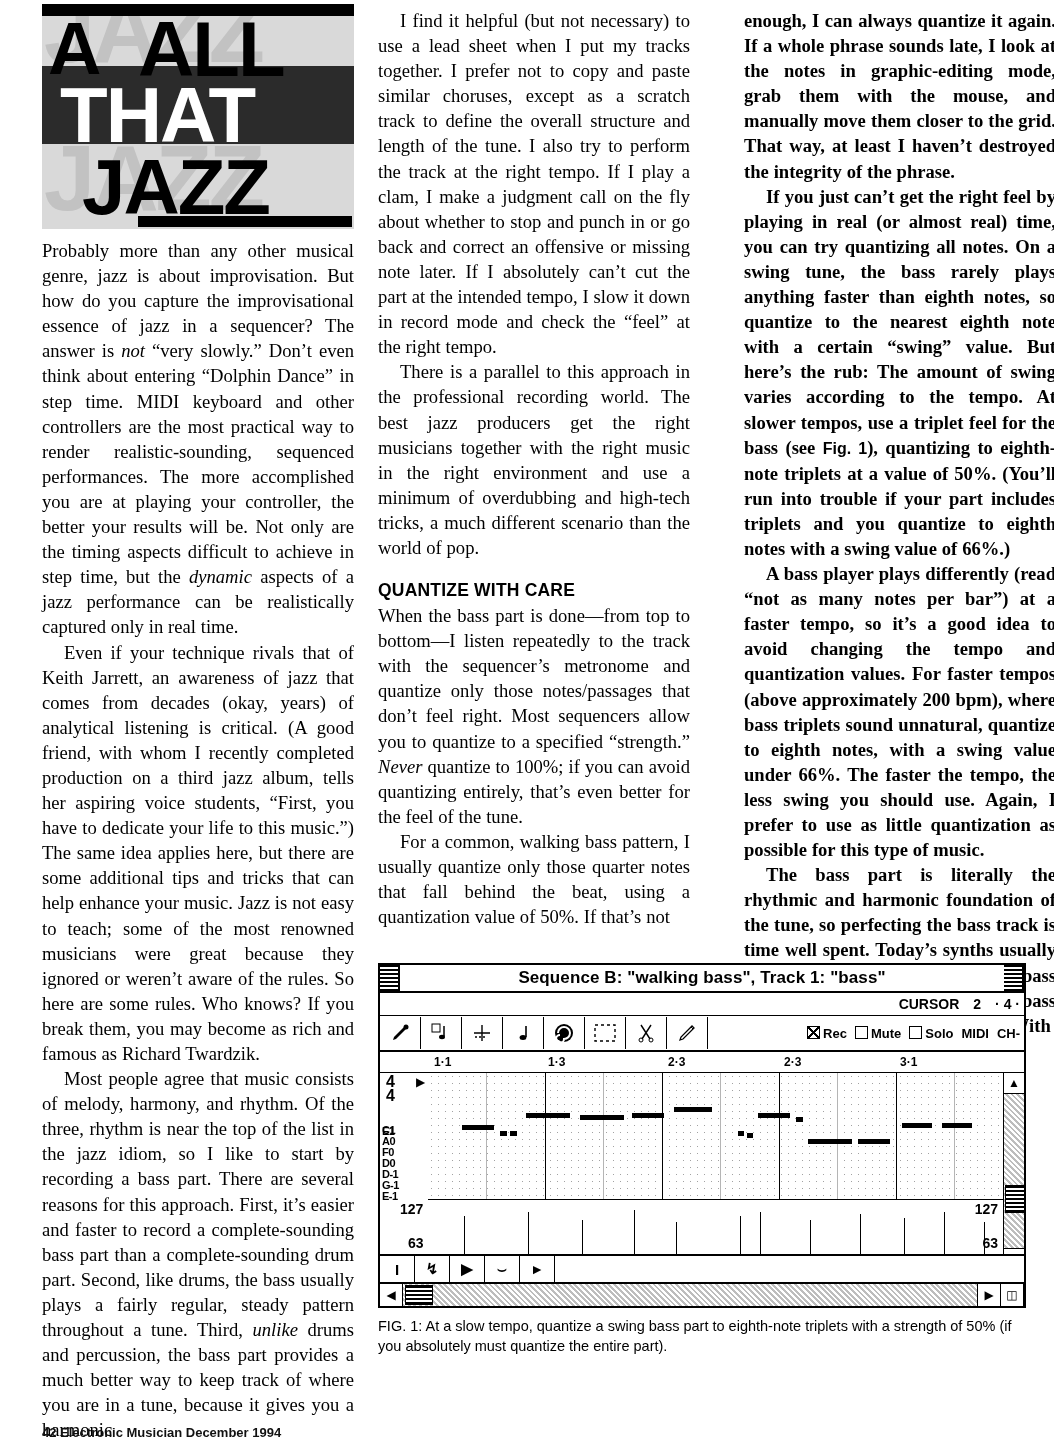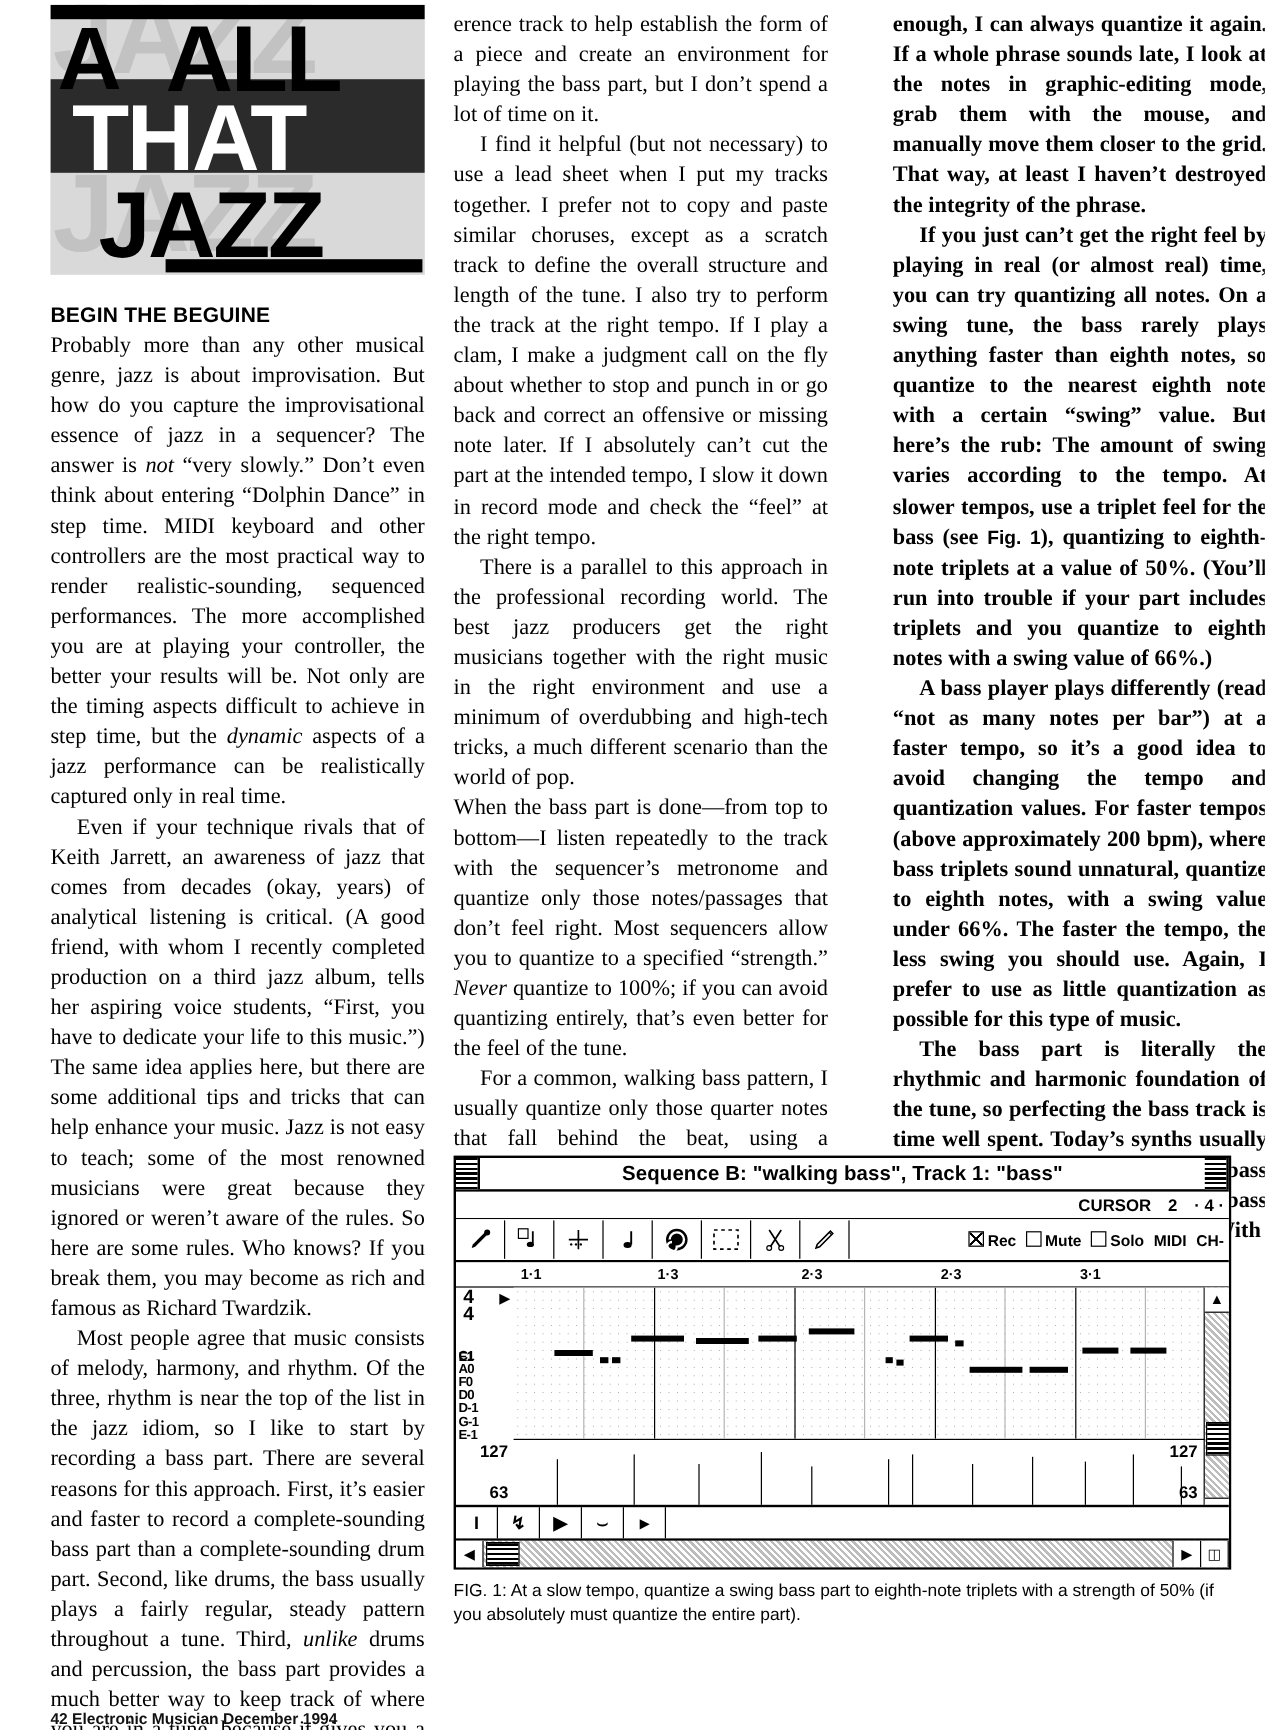--- a/index.html
+++ b/index.html
@@ -365,30 +365,29 @@
     <div class="blk mh-b1"></div>
     <div class="mh-shade"></div>
     <div class="mh-a-left">A</div>
     <div class="mh-line mh-all">ALL</div>
     <div class="mh-line mh-that">THAT</div>
     <div class="mh-line mh-jazz">JAZZ</div>
     <div class="mh-under"></div>
   </div>
 
   <div class="col col1" style="top:238px;">
-    <h2 class="sec first">BEGIN THE BEGUINE</h2>
     <p class="body noindent"><span>Probably more than any other musical genre, jazz is about improvisation. But how do you capture the improvisational essence of jazz in a sequencer? The answer is </span><em>not</em><span> “very slowly.” Don’t even think about entering “Dolphin Dance” in step time. MIDI keyboard and other controllers are the most practical way to render realistic-sounding, sequenced performances. The more accomplished you are at playing your controller, the better your results will be. Not only are the timing aspects difficult to achieve in step time, but the </span><em>dynamic</em><span> aspects of a jazz performance can be realistically captured only in real time.</span></p>
     <p class="body">Even if your technique rivals that of Keith Jarrett, an awareness of jazz that comes from decades (okay, years) of analytical listening is critical. (A good friend, with whom I recently completed production on a third jazz album, tells her aspiring voice students, “First, you have to dedicate your life to this music.”) The same idea applies here, but there are some additional tips and tricks that can help enhance your music. Jazz is not easy to teach; some of the most renowned musicians were great because they ignored or weren’t aware of the rules. So here are some rules. Who knows? If you break them, you may become as rich and famous as Richard Twardzik.</p>
     <p class="body"><span>Most people agree that music consists of melody, harmony, and rhythm. Of the three, rhythm is near the top of the list in the jazz idiom, so I like to start by recording a bass part. There are several reasons for this approach. First, it’s easier and faster to record a complete-sounding bass part than a complete-sounding drum part. Second, like drums, the bass usually plays a fairly regular, steady pattern throughout a tune. Third, </span><em>unlike</em><span> drums and percussion, the bass part provides a much better way to keep track of where you are in a tune, because it gives you a harmonic </span></p>
   </div>
 
   <div class="col col2">
-    <p class="body noindent">erence track to help establish the form of a piece and create an environment for playing the bass part, but I don’t spend a lot of time on it.</p>
     <p class="body">I find it helpful (but not necessary) to use a lead sheet when I put my tracks together. I prefer not to copy and paste similar choruses, except as a scratch track to define the overall structure and length of the tune. I also try to perform the track at the right tempo. If I play a clam, I make a judgment call on the fly about whether to stop and punch in or go back and correct an offensive or missing note later. If I absolutely can’t cut the part at the intended tempo, I slow it down in record mode and check the “feel” at the right tempo.</p>
     <p class="body">There is a parallel to this approach in the professional recording world. The best jazz producers get the right musicians together with the right music in the right environment and use a minimum of overdubbing and high-tech tricks, a much different scenario than the world of pop.</p>
+    <h2 class="sec">QUANTIZE WITH CARE</h2>
     <p class="body noindent"><span>When the bass part is done—from top to bottom—I listen repeatedly to the track with the sequencer’s metronome and quantize only those notes/passages that don’t feel right. Most sequencers allow  you to quantize to a specified “strength.” </span><em>Never</em><span> quantize to 100%; if you can avoid quantizing entirely, that’s even better for the feel of the tune.</span></p>
     <p class="body">For a common, walking bass pattern, I usually quantize only those quarter notes that fall behind the beat, using a quantization value of 50%. If that’s not</p>
   </div>
 
   <div class="col col3">
     <p class="body noindent">enough, I can always quantize it again. If a whole phrase sounds late, I look at the notes in graphic-editing mode, grab them with the mouse, and manually move them closer to the grid. That way, at least I haven’t destroyed the integrity of the phrase.</p>
     <p class="body"><span>If you just can’t get the right feel by playing in real (or almost real) time, you can try quantizing all notes. On a swing tune, the bass rarely plays anything faster than eighth notes, so quantize to the nearest eighth note with a certain “swing” value. But here’s the rub: The amount of swing varies according to the tempo. At slower tempos, use a triplet feel for the bass (see </span><b style="font-family:'Liberation Sans',sans-serif;font-size:16px;">Fig. 1</b><span>), quantizing to eighth-note triplets at a value of 50%. (You’ll run into trouble if your part includes triplets and you quantize to eighth notes with a swing value of 66%.)</span></p>
     <p class="body">A bass player plays differently (read “not as many notes per bar”) at a faster tempo, so it’s a good idea to avoid changing the tempo and quantization values. For faster tempos (above approximately 200 bpm), where bass triplets sound unnatural, quantize to eighth notes, with a swing value under 66%. The faster the tempo, the less swing you should use. Again, I prefer to use as little quantization as possible for this type of music.</p>
     <p class="body">The bass part is literally the rhythmic and harmonic foundation of the tune, so perfecting the bass track is time well spent. Today’s synths usually include at least one good electric bass sound, and even the acoustic bass sounds are generally respectable. With</p>
   </div>

